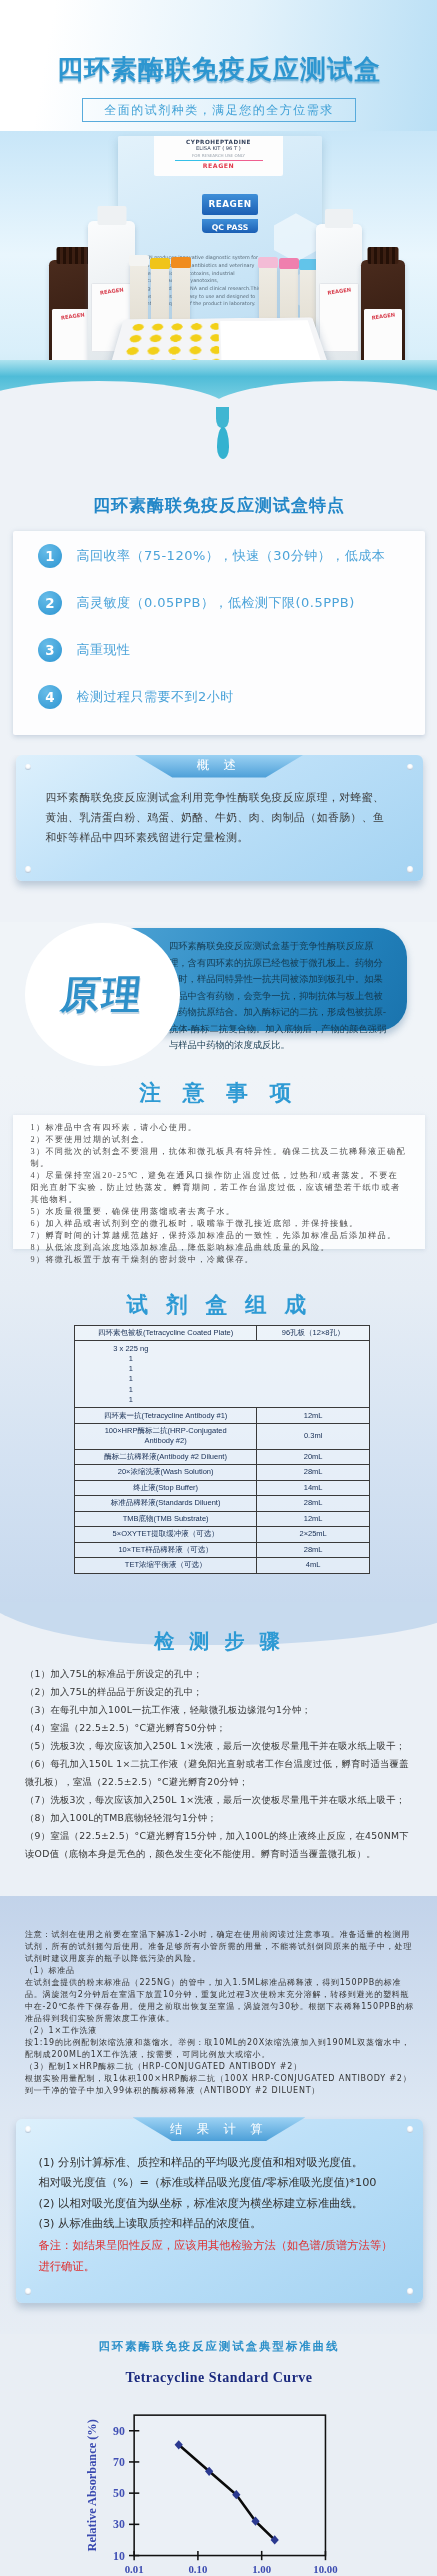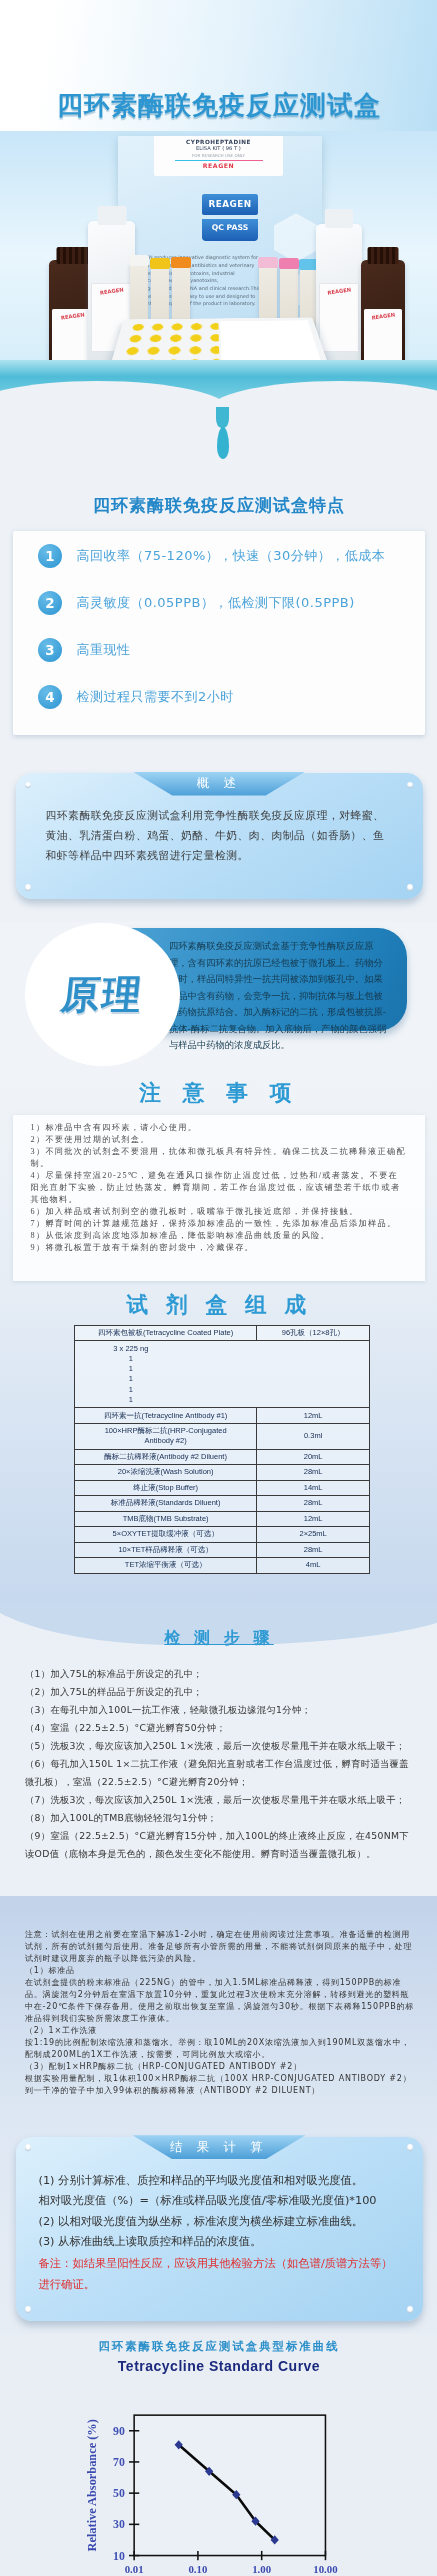--- a/index.html
+++ b/index.html
@@ -1,40 +1,40 @@
 <!DOCTYPE html>
 <html style="font-size:8.2px"><head>
 <meta charset="utf-8">
 <style>
   html,body{margin:0;padding:0;background:#e9eef4;}
   body{width:438px;font-family:"DejaVu Sans","Liberation Sans",sans-serif;}
   .sec{position:relative;width:438px;overflow:hidden;}
   
   .sec-hero{height:131px;background:linear-gradient(100deg,#ffffff 12%,#e3f2fb 55%,#b9dff5 100%);}
-  .hero-title{margin:0;padding-top:88px;text-align:center;font-size:26px;font-weight:bold;
+  .hero-title{margin:0;padding-top:52px;text-align:center;font-size:26px;font-weight:bold;
     color:#2d96d0;letter-spacing:1px;text-shadow:0 1.5px 1px rgba(27,110,160,.35);}
   .hero-sub{margin:11.3px auto 0;width:272px;border:0.5px solid #58abdc;color:#3fa0d6;
     font-size:12px;letter-spacing:1.5px;text-align:center;padding:2.6px 0;}
   
   .sec-photo{height:276px;background:linear-gradient(180deg,#c8e6f8 0%,#e9f6fd 45%,#d9effa 80%,#bfe5f2 100%);}
   .pbox{position:absolute;left:118px;top:5.2px;width:204px;height:237px;
     background:linear-gradient(160deg,#e3f2fb 0%,#c8e4f6 60%,#b7d9ef 100%);
     box-shadow:0 4.1px 9.3px rgba(90,140,170,.35);border-radius:1.5px;}
   .pbox-label{position:absolute;left:36px;top:0;width:129px;height:40px;background:#fdfdfd;
     border-radius:0 0 2.1px 2.1px;text-align:center;padding-top:3.1px;box-sizing:border-box;}
   .pbox-label .l1{font-size:5.7px;font-weight:bold;color:#37455e;letter-spacing:0.5px;}
   .pbox-label .l2{font-size:5.2px;color:#37455e;}
   .pbox-label .l3{font-size:4.1px;color:#9aa3ad;margin-top:1.5px;}
   .pbox-label .stripe{margin:2.1px auto 0;width:88px;height:1.5px;
     background:linear-gradient(90deg,#35c0e8 0 50%,#ef5f8f 50% 100%);}
   .pbox-label .brand{font-size:6.2px;font-weight:bold;color:#e23d4e;letter-spacing:0.5px;margin-top:1px;}
   .badge{position:absolute;left:84px;width:56px;text-align:center;color:#fff;font-weight:bold;
     background:linear-gradient(180deg,#3f8fd8,#1b5fb4);border-radius:2.1px;}
   .badge.reagen{top:58px;height:20.6px;line-height:20.6px;font-size:8.8px;letter-spacing:0.5px;}
-  .badge.qc{top:83px;height:22px;line-height:17.5px;font-size:7.7px;border-radius:0 0 4.1px 4.1px;}
+  .badge.qc{top:83px;height:14px;line-height:17.5px;font-size:7.7px;border-radius:0 0 4.1px 4.1px;}
   .pbox-desc{position:absolute;left:14.4px;top:118px;width:129px;font-size:4.9px;line-height:7.7px;color:#5a6c7a;}
   .pbox-brand{position:absolute;left:62px;bottom:11.3px;font-size:13.4px;font-weight:bold;letter-spacing:0.5px;}
   .pbox-brand .b1{color:#2f7fc6;} .pbox-brand .b2{color:#49c2e8;}
   .hexa{position:absolute;width:44px;height:49px;background:rgba(255,255,255,.55);
     clip-path:polygon(50% 0,100% 25%,100% 75%,50% 100%,0 75%,0 25%);}
   .bottle{position:absolute;border-radius:5.2px 5.2px 3.1px 3.1px;box-shadow:0 3.1px 5.2px rgba(90,120,150,.3);}
   .bottle .cap{position:absolute;left:50%;transform:translateX(-50%);border-radius:2.1px;}
   .bottle .lbl{position:absolute;left:6%;right:6%;background:#fcfcfc;border-radius:1.5px;
     text-align:center;overflow:hidden;}
   .bottle .lbl span{font-size:5.2px;font-weight:bold;color:#d8404f;display:block;transform:rotate(-8deg);margin-top:4.1px;}
@@ -60,23 +60,23 @@
   .feat-title{margin:0;padding-top:87px;text-align:center;font-size:17px;font-weight:bold;color:#2387c8;letter-spacing:1px;}
   .features-card{position:absolute;left:13px;top:124px;width:412px;height:204px;background:#fdfdfe;
     border-radius:2.1px;box-shadow:0 1.5px 5.2px rgba(140,160,185,.4);box-sizing:border-box;padding:13.4px 25px 0;}
   .feat{display:flex;align-items:center;}
   .feat+.feat{margin-top:23px;}
   .fnum{width:24px;height:24px;border-radius:50%;flex:none;margin-right:14.4px;
     background:radial-gradient(circle at 35% 28%,#67bce8,#2d95d2);color:#fff;
     font-size:13.4px;font-weight:bold;display:flex;align-items:center;justify-content:center;}
   .ftext{color:#4ba3d9;font-size:13px;letter-spacing:0.5px;}
   
-  .panel{position:absolute;left:15.5px;right:15.5px;border-radius:16px;
+  .panel{position:absolute;left:15.5px;right:15.5px;border-radius:6px;
     background:linear-gradient(150deg,#ddf0fc 0%,#bde0f8 45%,#a4d3f2 100%);
-    box-shadow:0 4.1px 7.2px rgba(110,140,170,.4);margin-top:18px;}
+    box-shadow:0 4.1px 7.2px rgba(110,140,170,.4);}
   .panel-tab{position:absolute;left:50%;top:-1.5px;transform:translateX(-50%);width:173px;height:24px;
     background:linear-gradient(180deg,#9ed3f4,#4c9fd8);clip-path:polygon(0 0,100% 0,77% 100%,23% 100%);
     color:#fff;font-size:12.4px;letter-spacing:5.2px;display:flex;align-items:center;justify-content:center;}
   .dot{position:absolute;width:6.7px;height:6.7px;border-radius:50%;background:#fff;
     box-shadow:inset 0 -1px 1.5px rgba(110,145,180,.6);}
   .sec-overview{height:167px;background:#eef2f7;}
   .ov-panel{top:0;height:126px;}
   .ov-text{padding:33px 30px 0;font-size:10.8px;line-height:20px;color:#3c3c3c;letter-spacing:0.5px;}
   
   .sec-principle{height:153px;background:#f0f4f8;}
@@ -86,57 +86,57 @@
   .pr-text{font-size:9.3px;line-height:16.5px;color:#14394f;}
   .pr-ellipse{position:absolute;left:25px;top:1px;width:155px;height:143px;border-radius:50%;background:#fff;
     display:flex;align-items:center;justify-content:center;}
   .pr-word{font-size:39px;font-weight:bold;color:#2f90c9;letter-spacing:2.1px;transform:skewX(-6deg);
     text-shadow:1px 1.5px 0.5px rgba(25,100,150,.25);}
   
   .big-title{margin:0;text-align:center;font-weight:bold;color:#2e9ad4;}
   
   .sec-notes{height:213px;background:linear-gradient(180deg,#f0f4f8,#e6edf5);}
   .notes-title{padding-top:3.1px;font-size:21.6px;letter-spacing:7.2px;}
-  .notes-card{position:absolute;left:13px;top:40px;width:412px;height:166px;background:rgba(255,255,255,.82);
+  .notes-card{position:absolute;left:13px;top:40px;width:412px;height:134px;background:rgba(255,255,255,.82);
     box-sizing:border-box;padding:7.2px 17.5px;box-shadow:0 1px 4.1px rgba(150,170,190,.3);}
   .notes-card p{margin:0;font-family:"Liberation Serif","DejaVu Serif",serif;font-size:8.2px;
     line-height:12px;letter-spacing:1.3px;color:#4a4a4a;}
   
   .sec-kit{height:314px;background:linear-gradient(180deg,#e6edf5 0%,#d4e2f2 55%,#c7d9ee 100%);}
   .kit-title{padding-top:2.1px;font-size:21.6px;letter-spacing:5.2px;}
   .ktable{position:absolute;left:74px;top:37px;width:294px;border:0.5px solid #3a3a3a;border-bottom:none;
     background:rgba(245,249,253,.55);}
   .trow{display:flex;border-bottom:0.5px solid #3a3a3a;}
   .tcell{display:flex;flex-direction:column;justify-content:center;align-items:center;
     box-sizing:border-box;padding:2.1px 2.1px;font-family:Liberation Sans, sans-serif;
     font-size:7.5px;line-height:10.3px;color:#152c52;text-align:center;}
   .tname{width:62%;border-right:0.5px solid #3a3a3a;}
   .tqty{width:38%;}
   
   .sec-steps{height:294px;background:#ebf0f6;}
   .steps-wave{position:absolute;left:-31px;top:-24px;width:500px;height:67px;background:#c7daee;
     border-radius:0 0 55% 45%/0 0 46px 72px;}
-  .steps-title{position:relative;padding-top:26px;font-size:16px;letter-spacing:4.1px;text-decoration:underline;}
+  .steps-title{position:relative;padding-top:26px;font-size:20px;letter-spacing:4.1px;}
   .steps-text{position:absolute;left:25px;right:20.6px;top:63px;}
   .steps-text p{margin:0;font-size:9.3px;line-height:18px;letter-spacing:0.3px;color:#333;}
   
   .sec-prep{height:216px;background:linear-gradient(180deg,#c2d3ea 0%,#cedcee 45%,#dde7f3 100%);}
   .prep-title{padding-top:0;font-size:20.6px;letter-spacing:4.1px;}
   .prep-text{position:absolute;left:25px;right:20.6px;top:33px;}
   .prep-text p{margin:0;font-size:8px;line-height:12px;letter-spacing:0.8px;color:#333;}
   
   .sec-results{height:222px;background:linear-gradient(180deg,#dde7f3,#e7edf4);}
   .res-panel{top:6.7px;height:184px;}
   .res-lines{padding:34px 23px 0;}
   .res-lines p{margin:0;font-size:11.3px;line-height:20.6px;color:#333;}
   .res-note{padding:1px 23px 0;font-size:11.3px;line-height:20.6px;color:#e03030;}
   
   .sec-curve{height:294px;background:#e9eef4;}
   .curve-heading{padding-top:5.2px;font-size:11.3px;letter-spacing:2.1px;color:#2a8fc9;}
-  .chart-title{margin-top:4px;text-align:center;font-family:Liberation Sans, sans-serif;
+  .chart-title{margin-top:16px;text-align:center;font-family:Liberation Serif, serif;
     font-weight:bold;font-size:14px;color:#1b2a7e;letter-spacing:0.5px;}
   #curve-svg{position:absolute;left:85px;top:58px;}
 </style>
 </head>
 <body>
 
 <div class="sec sec-hero">
   <h1 class="hero-title">四环素酶联免疫反应测试盒</h1>
   <div class="hero-sub">全面的试剂种类，满足您的全方位需求</div>
 </div>
@@ -263,20 +263,21 @@
   </div>
 </div>
 
 <div class="sec sec-notes">
   <h2 class="big-title notes-title">注 意 事 项</h2>
   <div class="notes-card">
     <p>1）标准品中含有四环素，请小心使用。</p>
       <p>2）不要使用过期的试剂盒。</p>
       <p>3）不同批次的试剂盒不要混用，抗体和微孔板具有特异性。确保二抗及二抗稀释液正确配制。</p>
       <p>4）尽量保持室温20-25℃，避免在通风口操作防止温度过低，过热和/或者蒸发。不要在阳光直射下实验，防止过热蒸发。孵育期间，若工作台温度过低，应该铺垫若干纸巾或者其他物料。</p>
+      <p>5）水质量很重要，确保使用蒸馏或者去离子水。</p>
       <p>6）加入样品或者试剂到空的微孔板时，吸嘴靠于微孔接近底部，并保持接触。</p>
       <p>7）孵育时间的计算越规范越好，保持添加标准品的一致性，先添加标准品后添加样品。</p>
       <p>8）从低浓度到高浓度地添加标准品，降低影响标准品曲线质量的风险。</p>
       <p>9）将微孔板置于放有干燥剂的密封袋中，冷藏保存。</p>
   </div>
 </div>
 
 <div class="sec sec-kit">
   <h2 class="big-title kit-title">试 剂 盒 组 成</h2>
   <div class="ktable">

